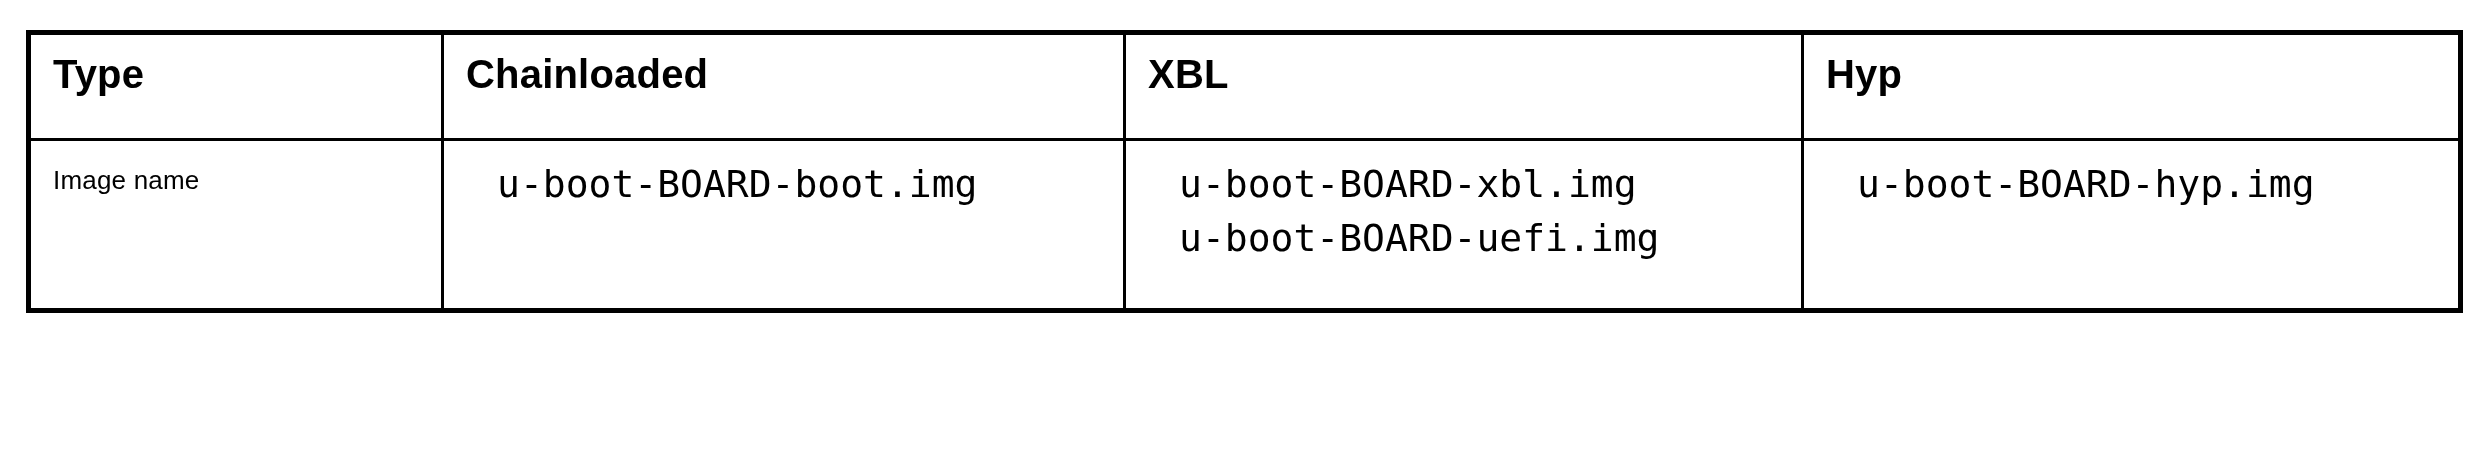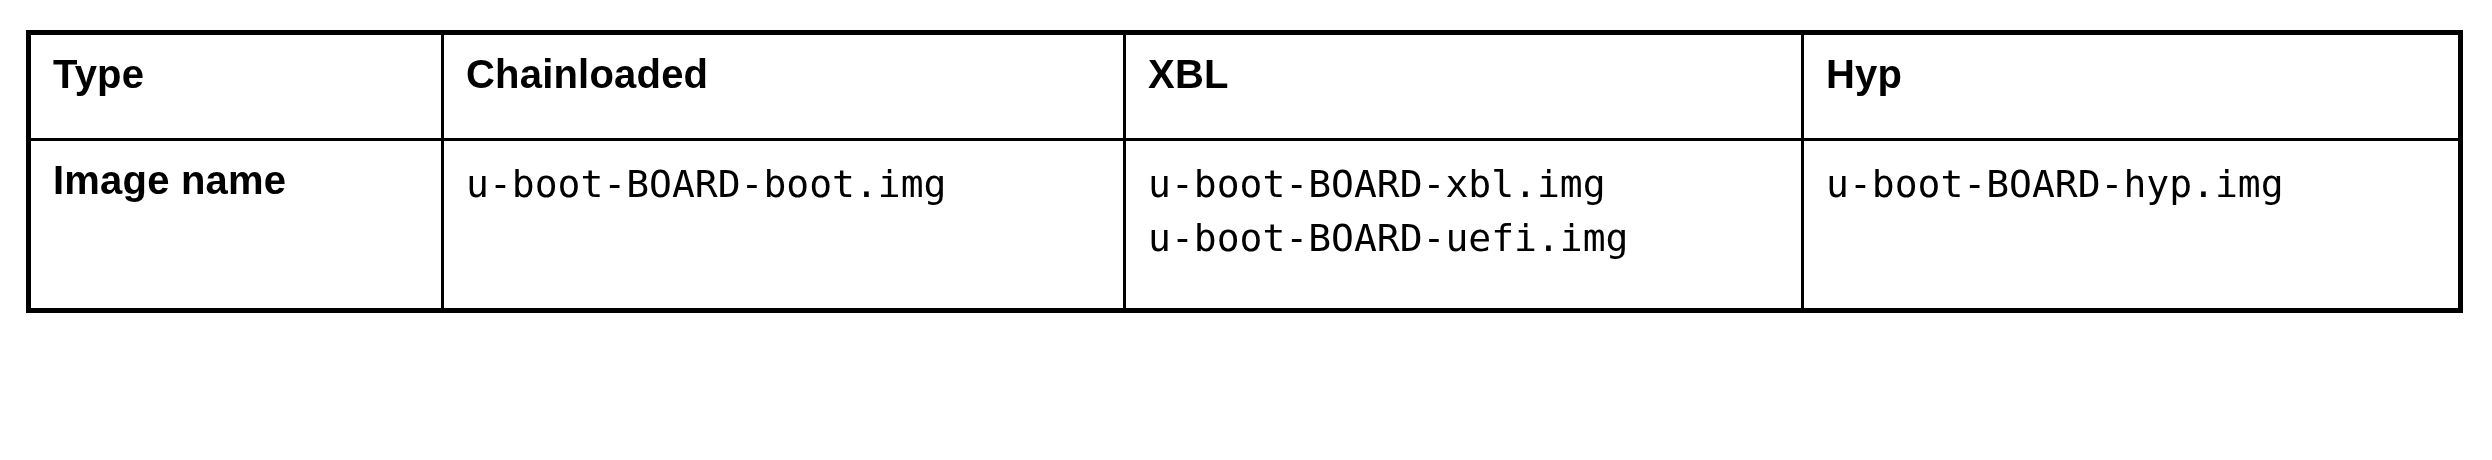--- a/index.html
+++ b/index.html
@@ -75,39 +75,40 @@
     font-weight: bold;
     font-size: 40px;
     line-height: 46px;
     color: #000000;
     letter-spacing: 0.2px;
   }
 
   
   .row-label {
     font-family: "Liberation Sans", sans-serif;
-    font-weight: bold;
-    font-size: 40px;
+    font-weight: normal;
+    font-size: 26px;
     line-height: 46px;
     color: #000000;
     letter-spacing: 0.2px;
   }
 
   
   .mono {
     font-family: "DejaVu Sans Mono", "Liberation Mono", monospace;
     font-weight: normal;
     font-size: 38px;
     line-height: 54px;
     color: #000000;
     white-space: pre;
     letter-spacing: 0px;
   }
   .mono-line {
     display: block;
+    margin-left: 31px;
   }
 
   .row-imagename td { height: 171px; box-sizing: border-box; }
   .row-partition td { height: 97px;  box-sizing: border-box; }
 </style>
 </head>
 <body>
 
 <div class="page">
 

